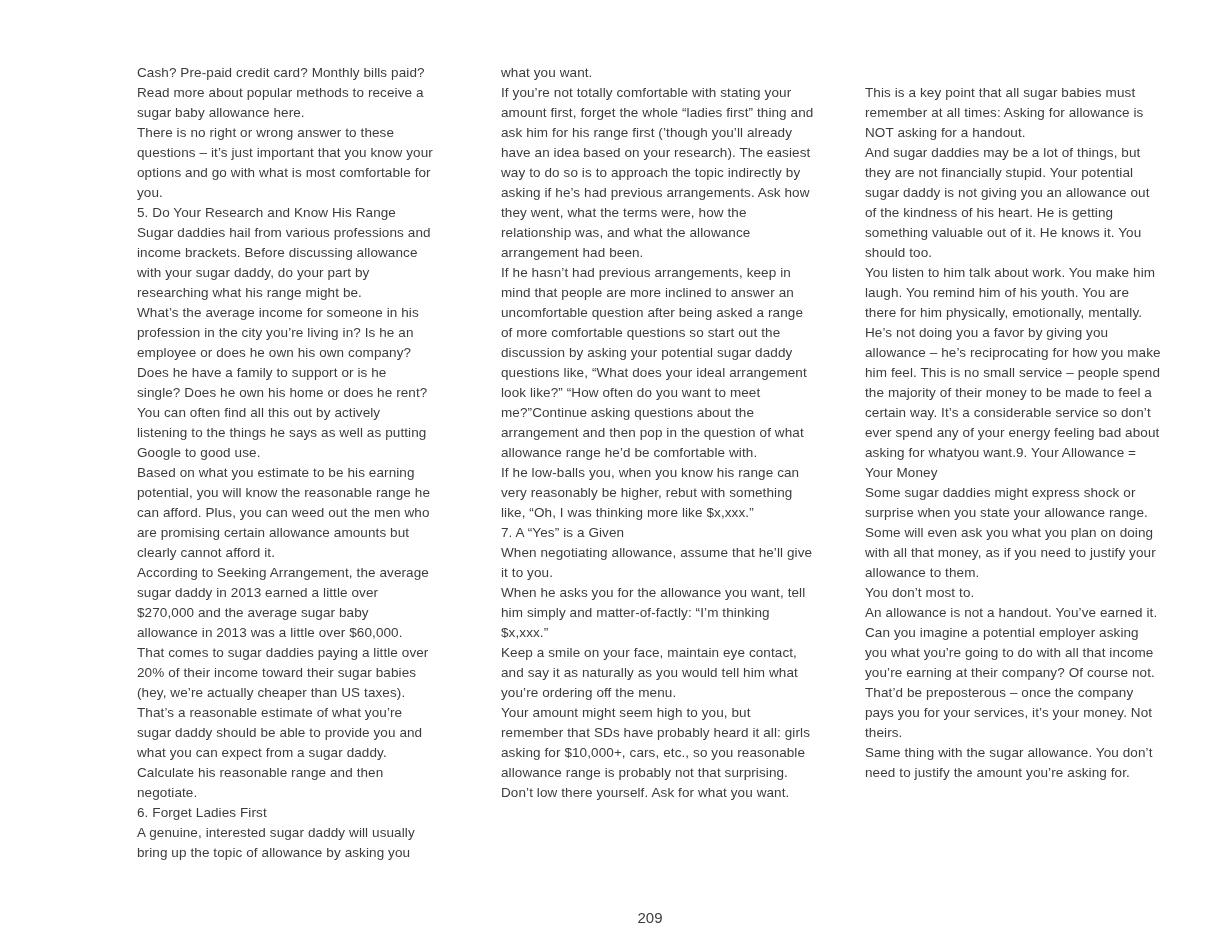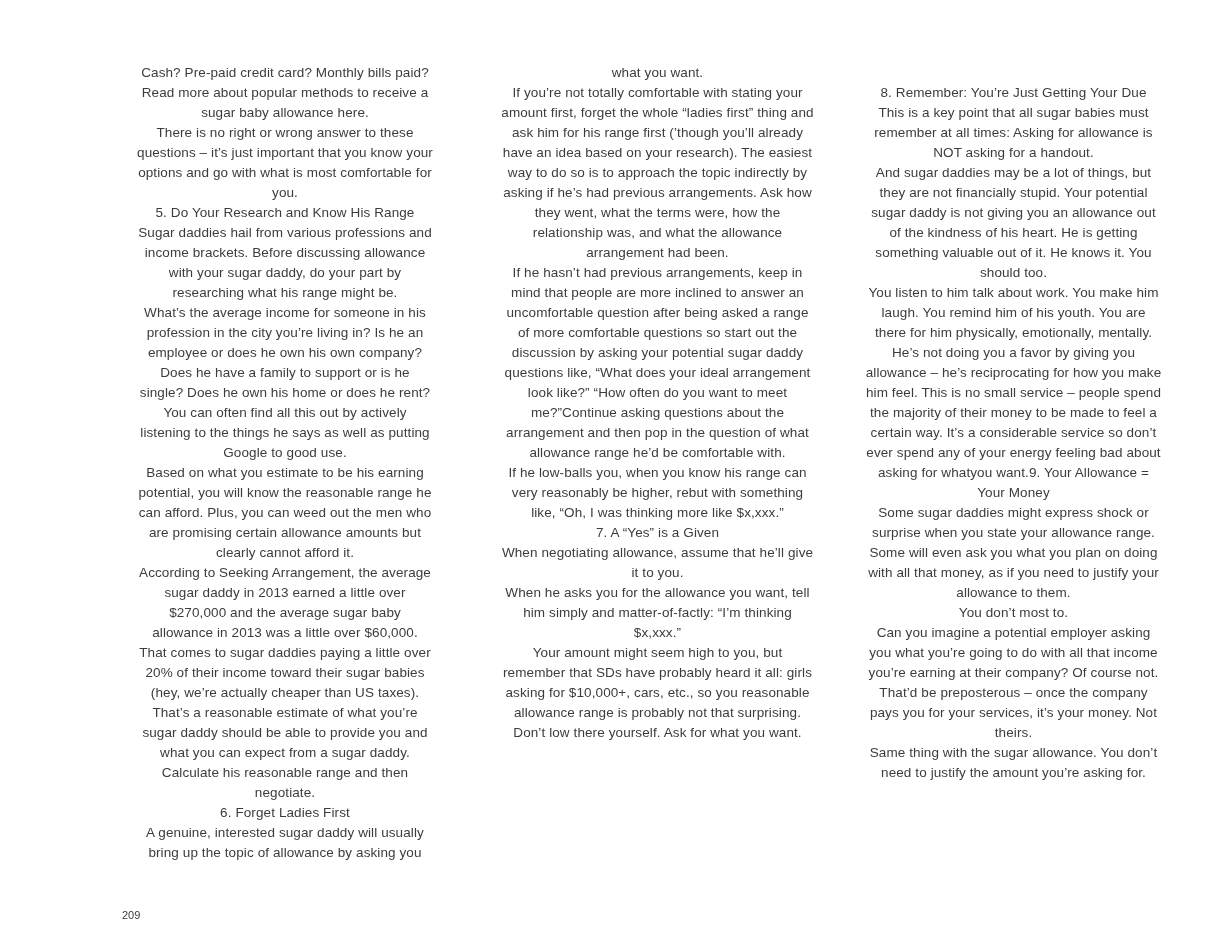--- a/index.html
+++ b/index.html
@@ -19,35 +19,36 @@
     position: absolute;
     inset: 0;
     background: #ffffff;
   }
   .column {
     position: absolute;
     top: 63px;
     font-size: 13.5px;
     line-height: 20px;
     letter-spacing: 0.1px;
-    text-align: center;
+    text-align: left;
   }
   .column p {
     margin: 0;
     padding: 0;
   }
   #col1 { left: 137px; width: 296px; }
   #col2 { left: 501px; width: 313px; }
   #col3 { left: 865px; width: 297px; padding-top: 20px; }
   .page-number {
     position: absolute;
     top: 909px;
-    left: 122px;
+    left: 137px;
     width: 1026px;
-    font-size: 11px;
+    text-align: center;
+    font-size: 15px;
     color: #3c3c3c;
   }
 </style>
 </head>
 <body>
 
 <div class="page">
   <div class="column" id="col1">
       <p>Cash? Pre-paid credit card? Monthly bills paid? Read more about popular methods to receive a sugar baby allowance here.</p>
       <p>There is no right or wrong answer to these questions – it’s just important that you know your options and go with what is most comfortable for you.</p>
@@ -62,27 +63,28 @@
       <p>A genuine, interested sugar daddy will usually bring up the topic of allowance by asking you</p>
     </div>
   <div class="column" id="col2">
       <p>what you want.</p>
       <p>If you’re not totally comfortable with stating your amount first, forget the whole “ladies first” thing and ask him for his range first (’though you’ll already have an idea based on your research). The easiest way to do so is to approach the topic indirectly by asking if he’s had previous arrangements. Ask how they went, what the terms were, how the relationship was, and what the allowance arrangement had been.</p>
       <p>If he hasn’t had previous arrangements, keep in mind that people are more inclined to answer an uncomfortable question after being asked a range of more comfortable questions so start out the discussion by asking your potential sugar daddy questions like, “What does your ideal arrangement look like?” “How often do you want to meet me?”Continue asking questions about the arrangement and then pop in the question of what allowance range he’d be comfortable with.</p>
       <p>If he low-balls you, when you know his range can very reasonably be higher, rebut with something like, “Oh, I was thinking more like $x,xxx.”</p>
       <p>7. A “Yes” is a Given</p>
       <p>When negotiating allowance, assume that he’ll give it to you.</p>
       <p>When he asks you for the allowance you want, tell him simply and matter-of-factly: “I’m thinking $x,xxx.”</p>
+      <p>Keep a smile on your face, maintain eye contact, and say it as naturally as you would tell him what you’re ordering off the menu.</p>
       <p>Your amount might seem high to you, but remember that SDs have probably heard it all: girls asking for $10,000+, cars, etc., so you reasonable allowance range is probably not that surprising.</p>
       <p>Don’t low there yourself. Ask for what you want.</p>
     </div>
   <div class="column" id="col3">
-      <p>8. Remember: You’re Just Getting Your Due</p>
       <p>This is a key point that all sugar babies must remember at all times: Asking for allowance is NOT asking for a handout.</p>
       <p>And sugar daddies may be a lot of things, but they are not financially stupid. Your potential sugar daddy is not giving you an allowance out of the kindness of his heart. He is getting something valuable out of it. He knows it. You should too.</p>
       <p>You listen to him talk about work. You make him laugh. You remind him of his youth. You are there for him physically, emotionally, mentally. He’s not doing you a favor by giving you allowance – he’s reciprocating for how you make him feel. This is no small service – people spend the majority of their money to be made to feel a certain way. It’s a considerable service so don’t ever spend any of your energy feeling bad about asking for whatyou want.9. Your Allowance = Your Money</p>
       <p>Some sugar daddies might express shock or surprise when you state your allowance range. Some will even ask you what you plan on doing with all that money, as if you need to justify your allowance to them.</p>
       <p>You don’t most to.</p>
+      <p>An allowance is not a handout. You’ve earned it.</p>
       <p>Can you imagine a potential employer asking you what you’re going to do with all that income you’re earning at their company? Of course not. That’d be preposterous – once the company pays you for your services, it’s your money. Not theirs.</p>
       <p>Same thing with the sugar allowance. You don’t need to justify the amount you’re asking for.</p>
     </div>
   <div class="page-number">209</div>
 </div>
 
 </body></html>

